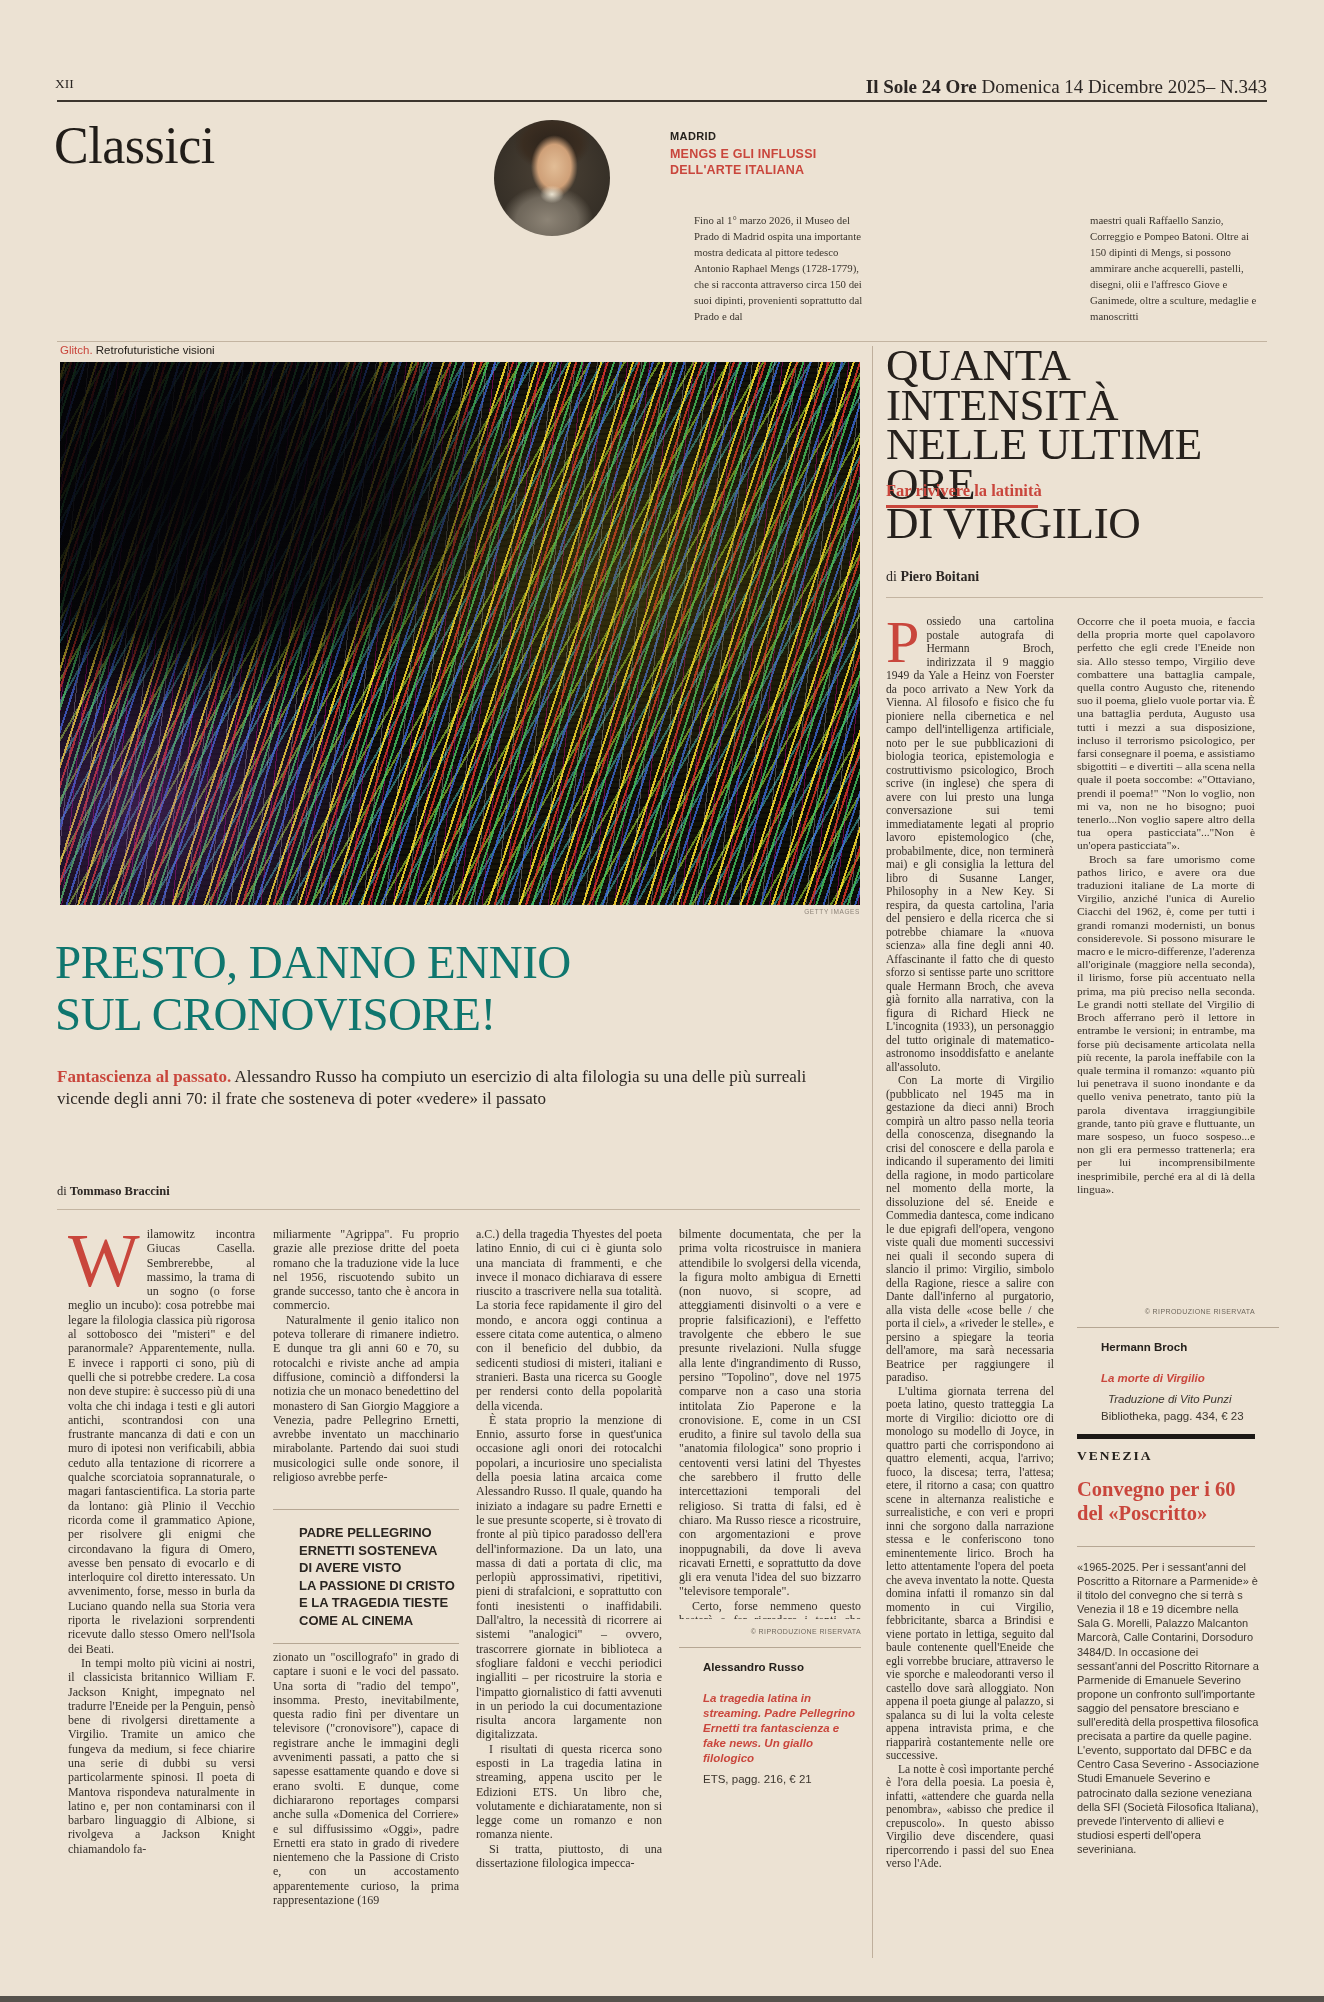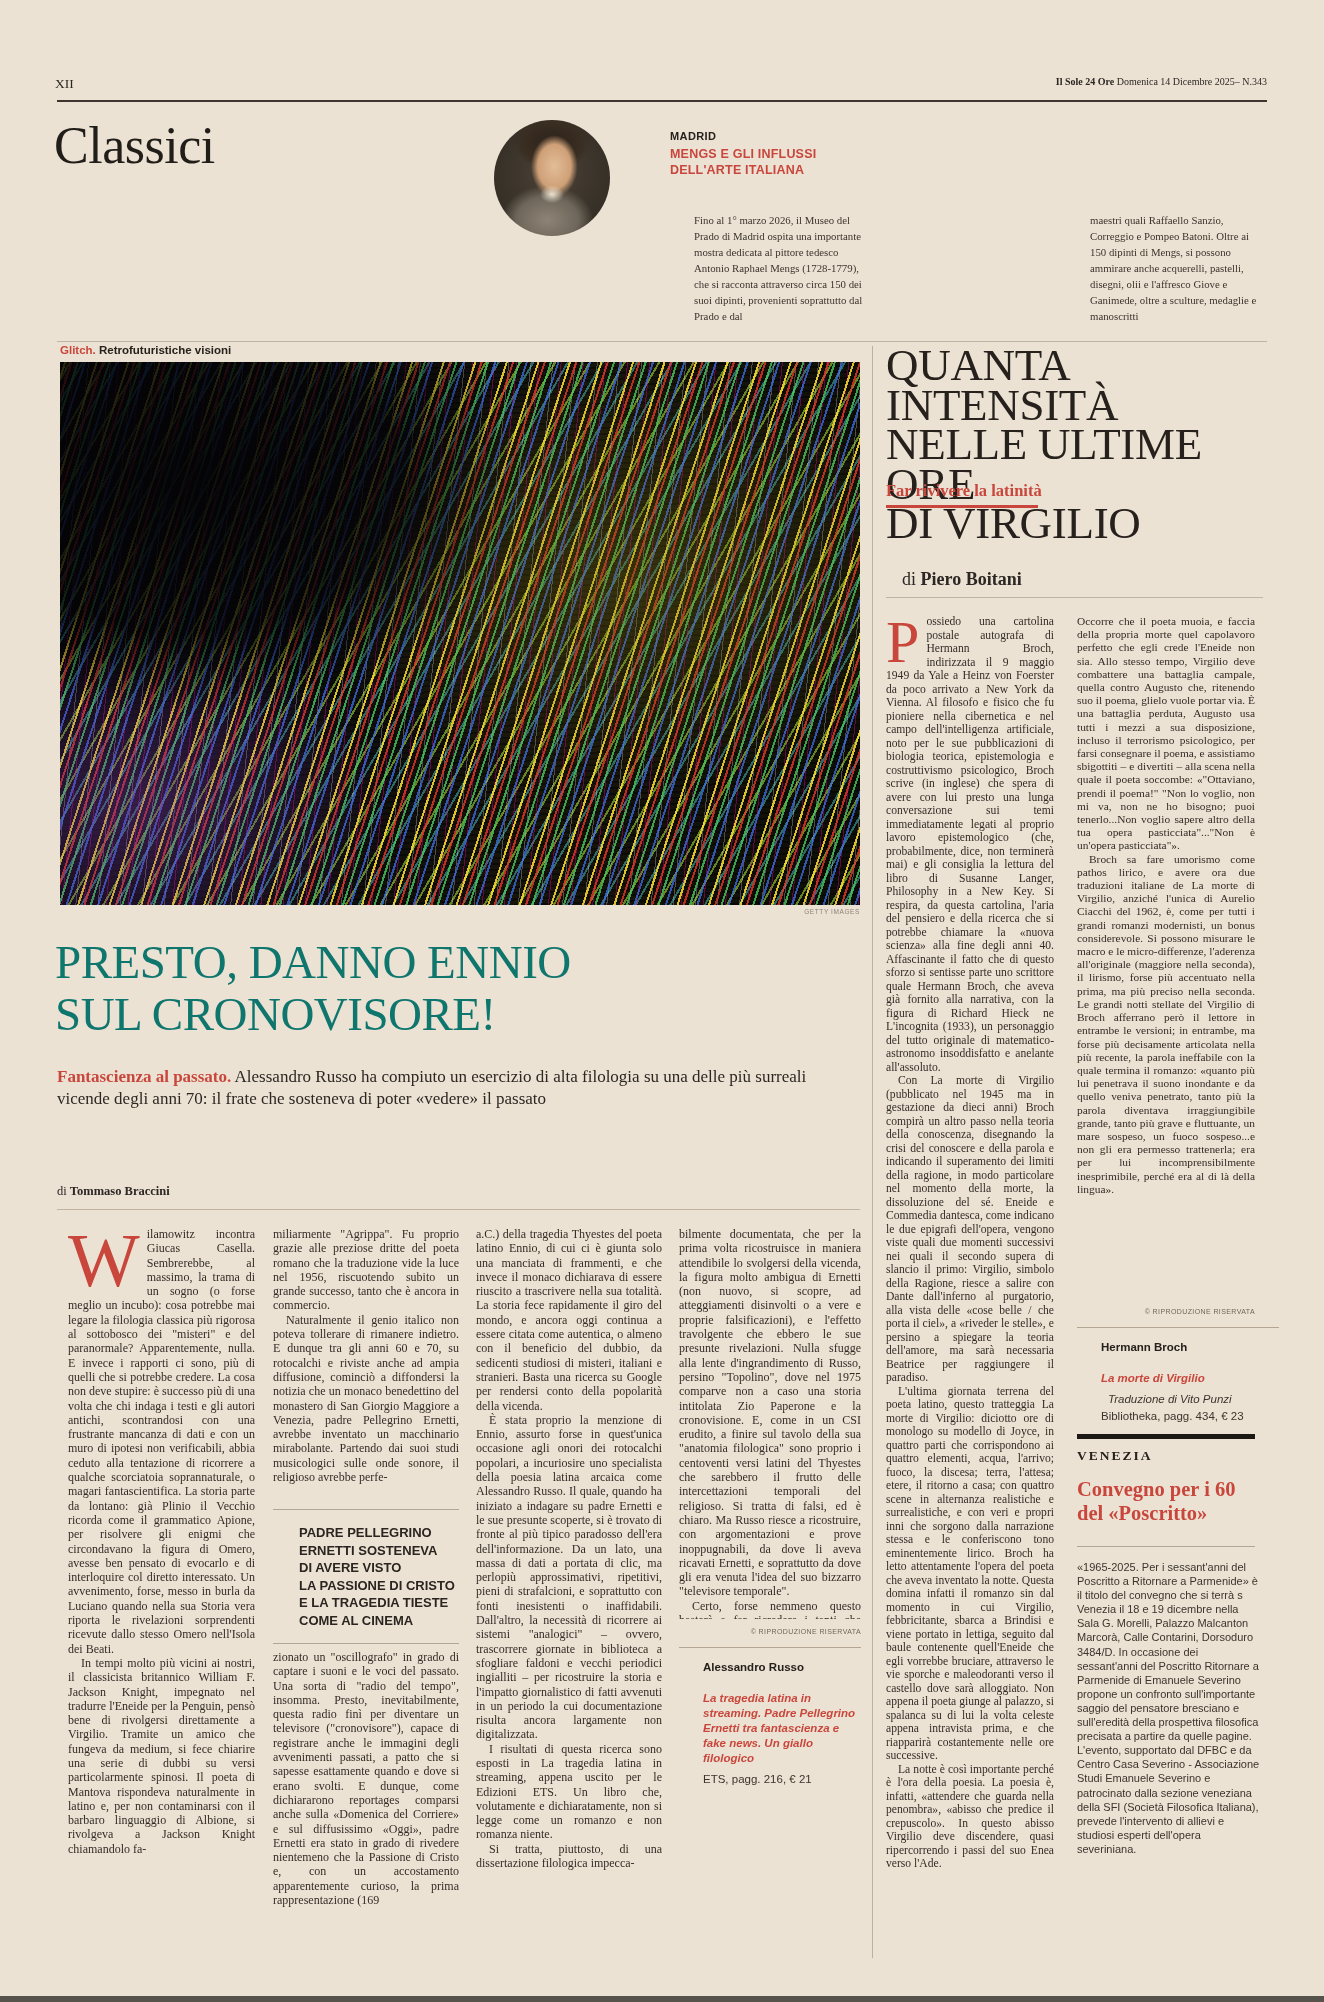--- a/index.html
+++ b/index.html
@@ -2,21 +2,21 @@
 <html lang="it"><head>
 <meta charset="utf-8">
 <style>
   html,body{margin:0;padding:0;}
   .page{position:relative;width:1324px;height:2002px;background:#ece2d3;
         font-family:"Liberation Serif", serif;color:#2c2724;overflow:hidden;}
   .abs{position:absolute;}
 
   
   .pageno{left:55px;top:76px;font-size:13.5px;text-align:center;}
-  .masthead{right:57px;top:76px;font-size:10px;text-align:right;}
+  .masthead{right:57px;top:76px;font-size:19px;text-align:right;}
   .masthead b{font-weight:bold;}
   .header-rule{left:57px;top:100px;width:1210px;height:2px;background:#3c362e;}
   .section-title{left:54px;top:116px;font-size:52px;letter-spacing:-0.5px;color:#211d19;}
 
   
   .portrait{left:494px;top:120px;width:116px;height:116px;border-radius:50%;overflow:hidden;
     background:
       radial-gradient(ellipse 16px 12px at 50% 64%, #e9e2d0 0%, rgba(233,226,208,0) 75%),
       radial-gradient(ellipse 30px 40px at 52% 40%, #e2bd96 0%, #cfa078 55%, rgba(207,160,120,0) 78%),
       radial-gradient(ellipse 48px 34px at 50% 20%, #2c231b 0%, #3a2d21 60%, rgba(44,35,27,0) 80%),
@@ -26,21 +26,21 @@
       font-size:11px;letter-spacing:.4px;color:#25211c;}
   .madrid-title{left:670px;top:146px;width:168px;font-family:"Liberation Sans",sans-serif;
       font-weight:bold;font-size:12.5px;line-height:16px;color:#c9463c;letter-spacing:.2px;}
   .madrid-col{top:212px;width:176px;font-family:Liberation Serif, serif;
       font-size:10.8px;line-height:16px;color:#3b352d;margin-left:24px;}
   .mc1{left:670px;} .mc2{left:868px;} .mc3{left:1066px;}
 
   .top-rule{left:57px;top:341px;width:1210px;height:1px;background:#c3b4a1;}
 
   
-  .glitch-kicker{left:60px;top:344px;font-family:"Liberation Sans",sans-serif;font-size:11.5px;font-weight:bold;}
+  .glitch-kicker{left:60px;top:344px;font-family:"Liberation Sans",sans-serif;font-size:11.5px;font-weight:normal;}
   .glitch-kicker .red{color:#c9463c;}
   .glitch-kicker .rest{color:#25211c;}
   .glitch{left:60px;top:362px;width:800px;height:543px;background-color:#050506;
     background-image:
       radial-gradient(ellipse 430px 300px at 16% 22%, rgba(4,4,7,.96) 0%, rgba(4,4,7,.8) 50%, rgba(4,4,7,0) 78%),
       radial-gradient(ellipse 360px 250px at 10% 82%, rgba(125,60,165,.4) 0%, rgba(125,60,165,0) 70%),
       radial-gradient(ellipse 420px 280px at 72% 40%, rgba(120,110,20,.35) 0%, rgba(120,110,20,0) 75%),
       repeating-linear-gradient(108deg, rgba(0,0,0,0) 0 4px, rgba(255,225,45,.85) 4px 6px,
          rgba(0,0,0,0) 6px 10px, rgba(228,55,40,.8) 10px 12px, rgba(0,0,0,0) 12px 16px,
          rgba(70,200,95,.8) 16px 18px, rgba(0,0,0,0) 18px 23px, rgba(60,110,230,.75) 23px 25px,
@@ -87,21 +87,21 @@
   .bookbox .pub{color:#3b352d;margin:0;}
 
   
   .vdiv{left:872px;top:346px;width:1px;height:1612px;background:#bfaf9c;}
 
   
   .v-headline{left:886px;top:346px;width:384px;font-size:45px;line-height:39.5px;
       letter-spacing:-0.3px;color:#26211d;white-space:pre-line;}
   .v-kicker{left:886px;top:481px;font-size:16.5px;font-weight:bold;color:#c9463c;}
   .v-redrule{left:886px;top:505px;width:152px;height:2.5px;background:#c9463c;}
-  .v-byline{left:886px;top:569px;font-size:18px;margin-left:16px;}
+  .v-byline{left:886px;top:569px;font-size:14px;}
   .v-rule{left:886px;top:597px;width:377px;height:1px;background:#c3b4a1;}
   .vcol{text-align:justify;color:#332d27;overflow:hidden;}
   .vcol p{margin:0;} .vcol p.pind{text-indent:12px;}
   .vc1{left:886px;top:615px;width:168px;height:1343px;font-size:11.6px;line-height:13.5px;}
   .vc2{left:1077px;top:615px;width:178px;height:690px;font-size:11.4px;line-height:13.2px;}
   .v-copy{left:1077px;top:1308px;width:178px;}
   .broch-box{left:1077px;top:1327px;width:178px;}
 
   
   .thick-rule{left:1077px;top:1434px;width:178px;height:5px;background:#1c1915;}

